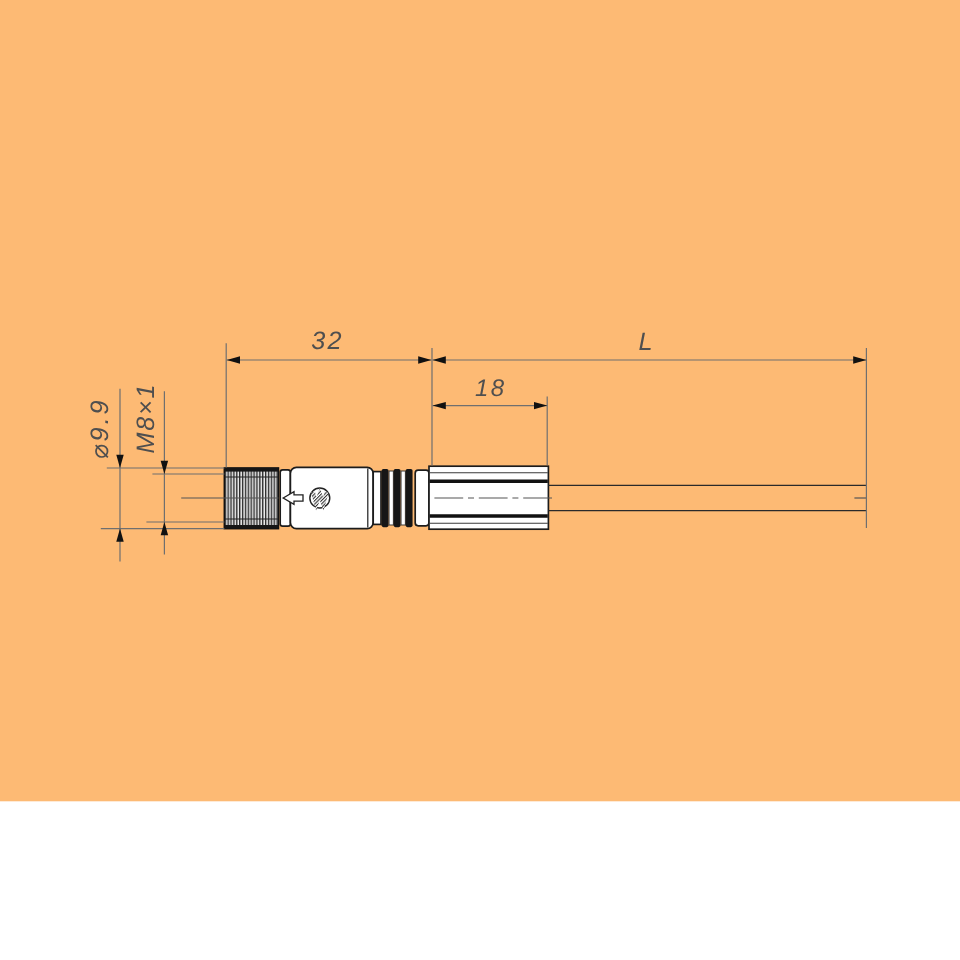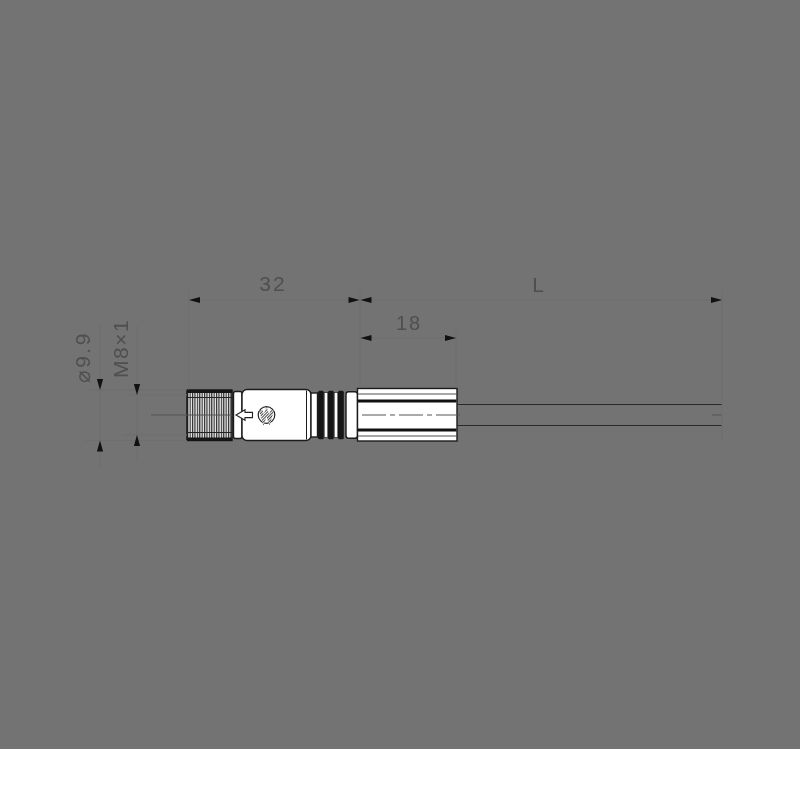--- a/index.html
+++ b/index.html
@@ -3,24 +3,25 @@
 <meta charset="utf-8">
 <style>
   html, body {
     margin: 0;
     padding: 0;
     background: #ffffff;
   }
   .canvas {
     position: relative;
     width: 800px;
-    height: 749px;
-    background: #737373;
+    height: 668px;
+    background: #fdba74;
     overflow: hidden;
     font-family: "Liberation Sans", "DejaVu Sans", sans-serif;
+    font-style: italic;
   }
   svg { display: block; }
   .dim-line   { stroke: #6f6f6f; stroke-width: 1; fill: none; }
   .ext-line   { stroke: #6f6f6f; stroke-width: 1; fill: none; }
   .arrow      { fill: #111111; stroke: none; }
   .obj        { stroke: #1c1c1c; stroke-width: 1.4; fill: #ffffff; }
   .obj-thin   { stroke: #3a3a3a; stroke-width: 0.9; fill: none; }
   .obj-thick  { stroke: #111111; stroke-width: 2.8; fill: none; }
   .obj-dark   { fill: #161616; stroke: none; }
   .center-ln  { stroke: #555555; stroke-width: 1; fill: none; }

